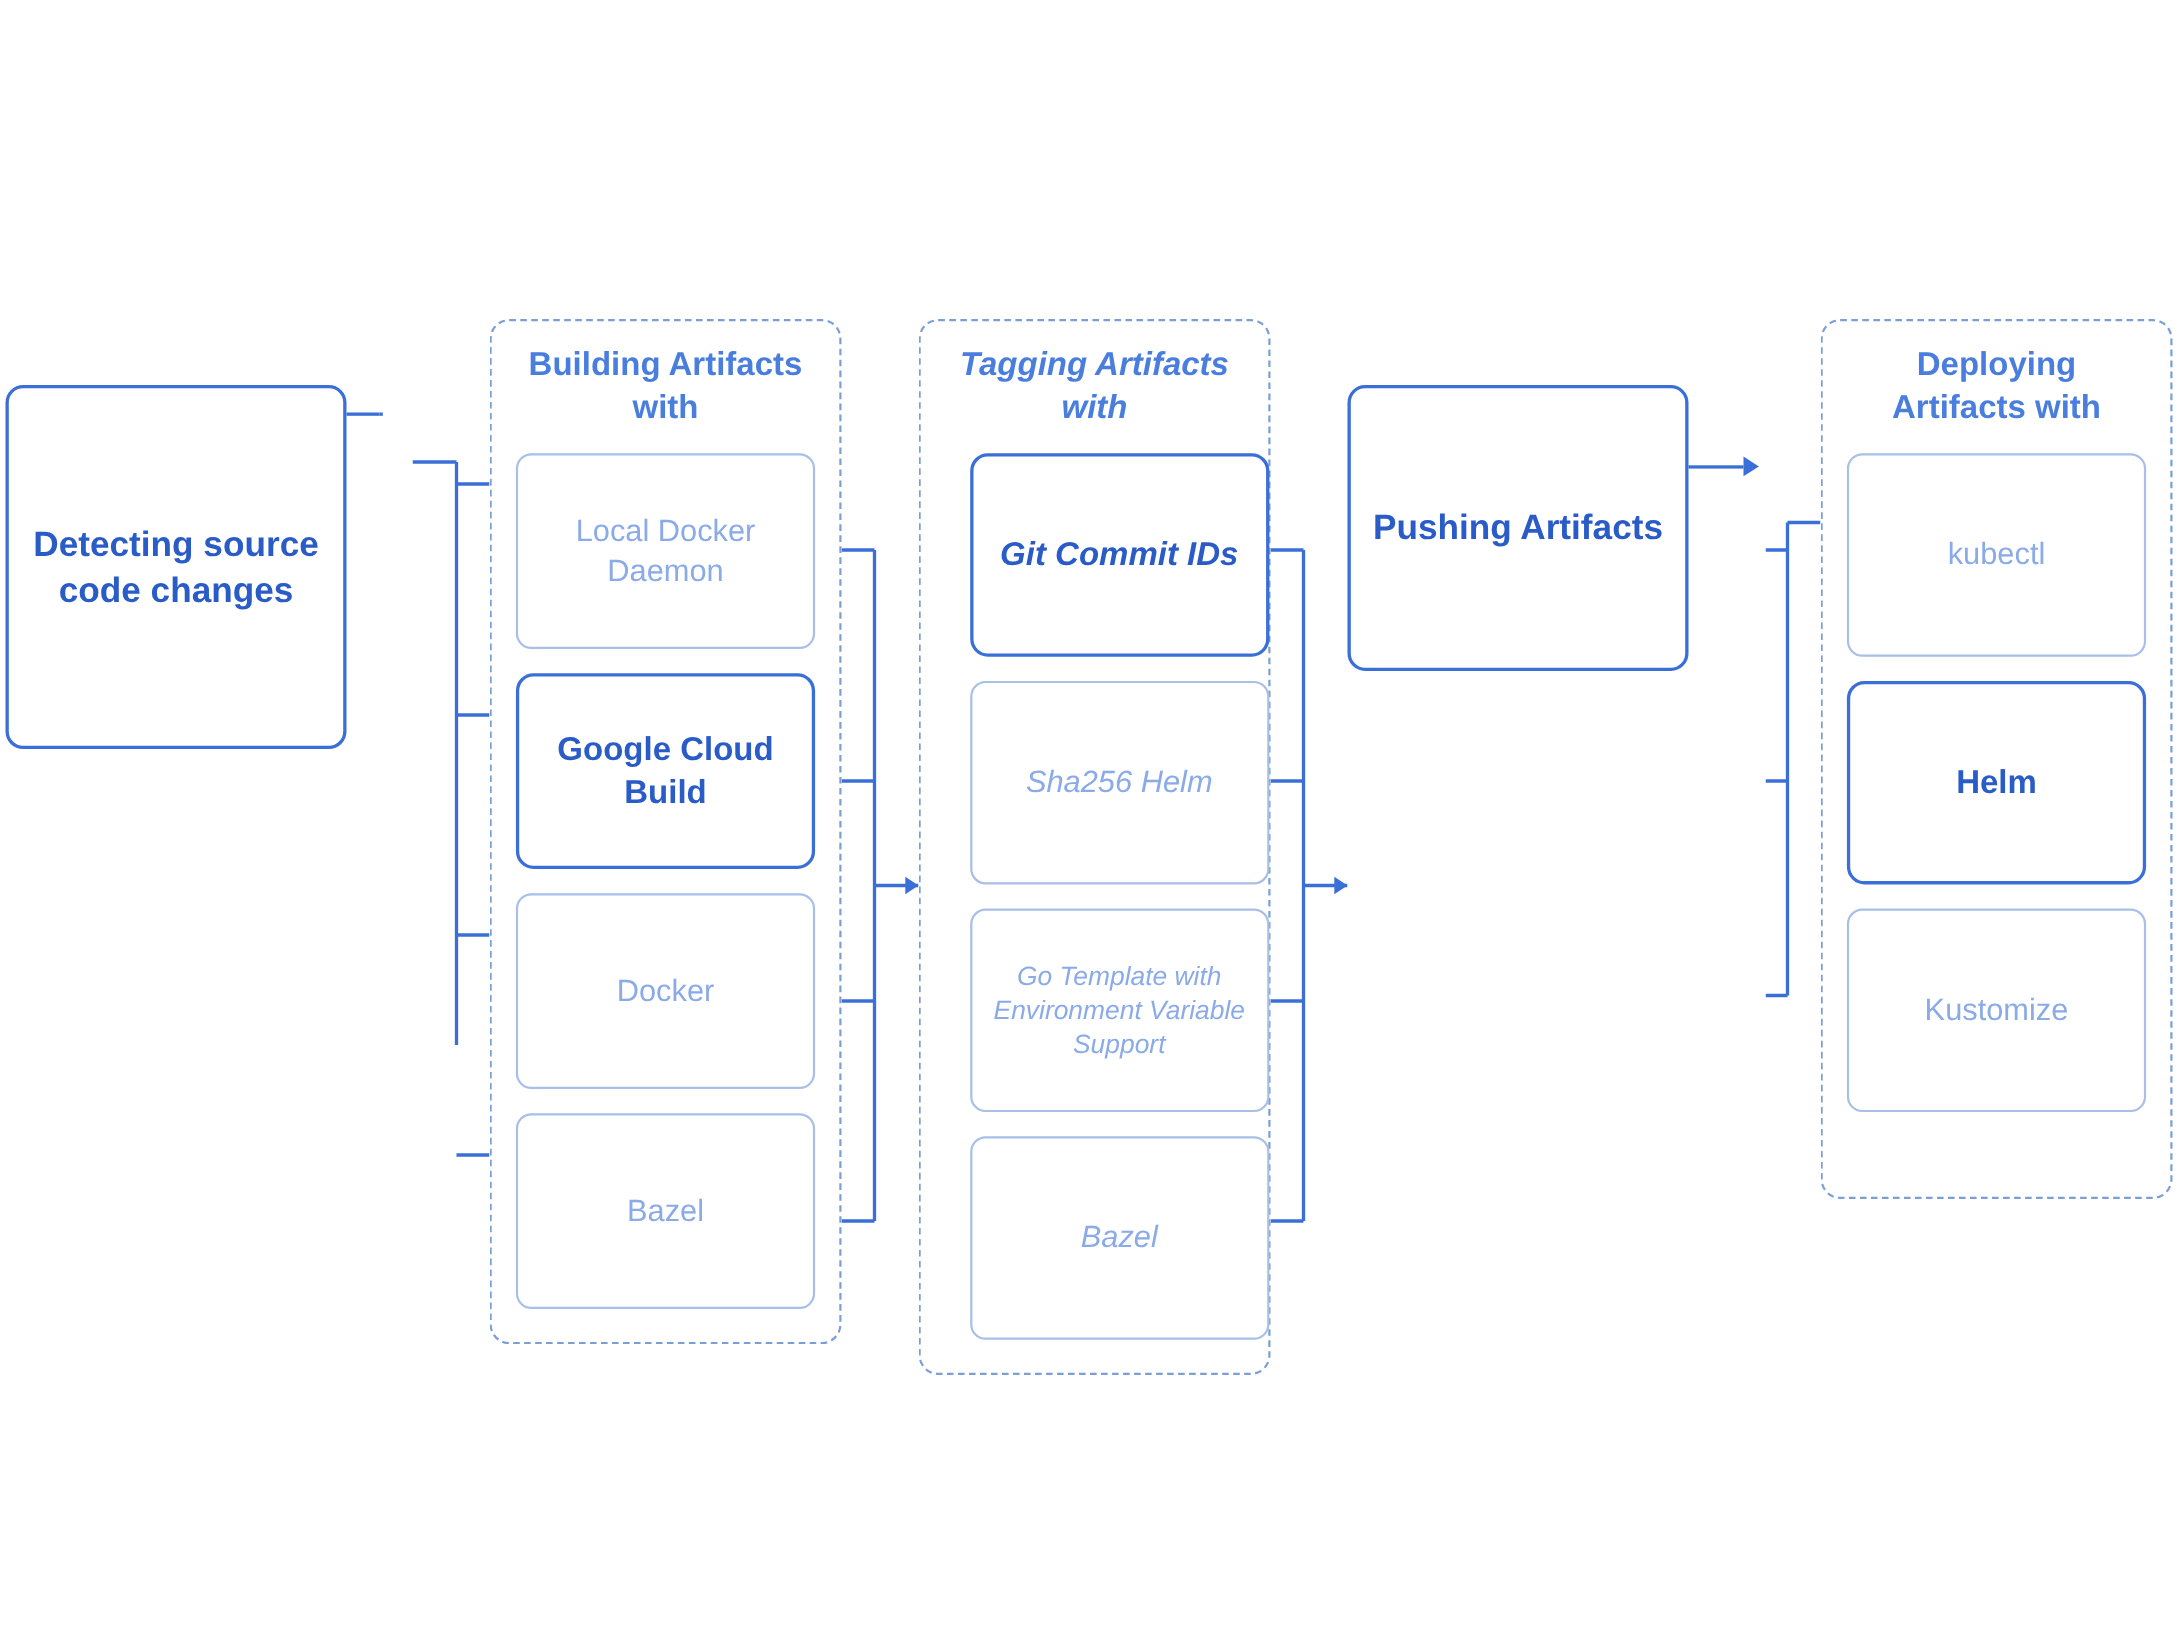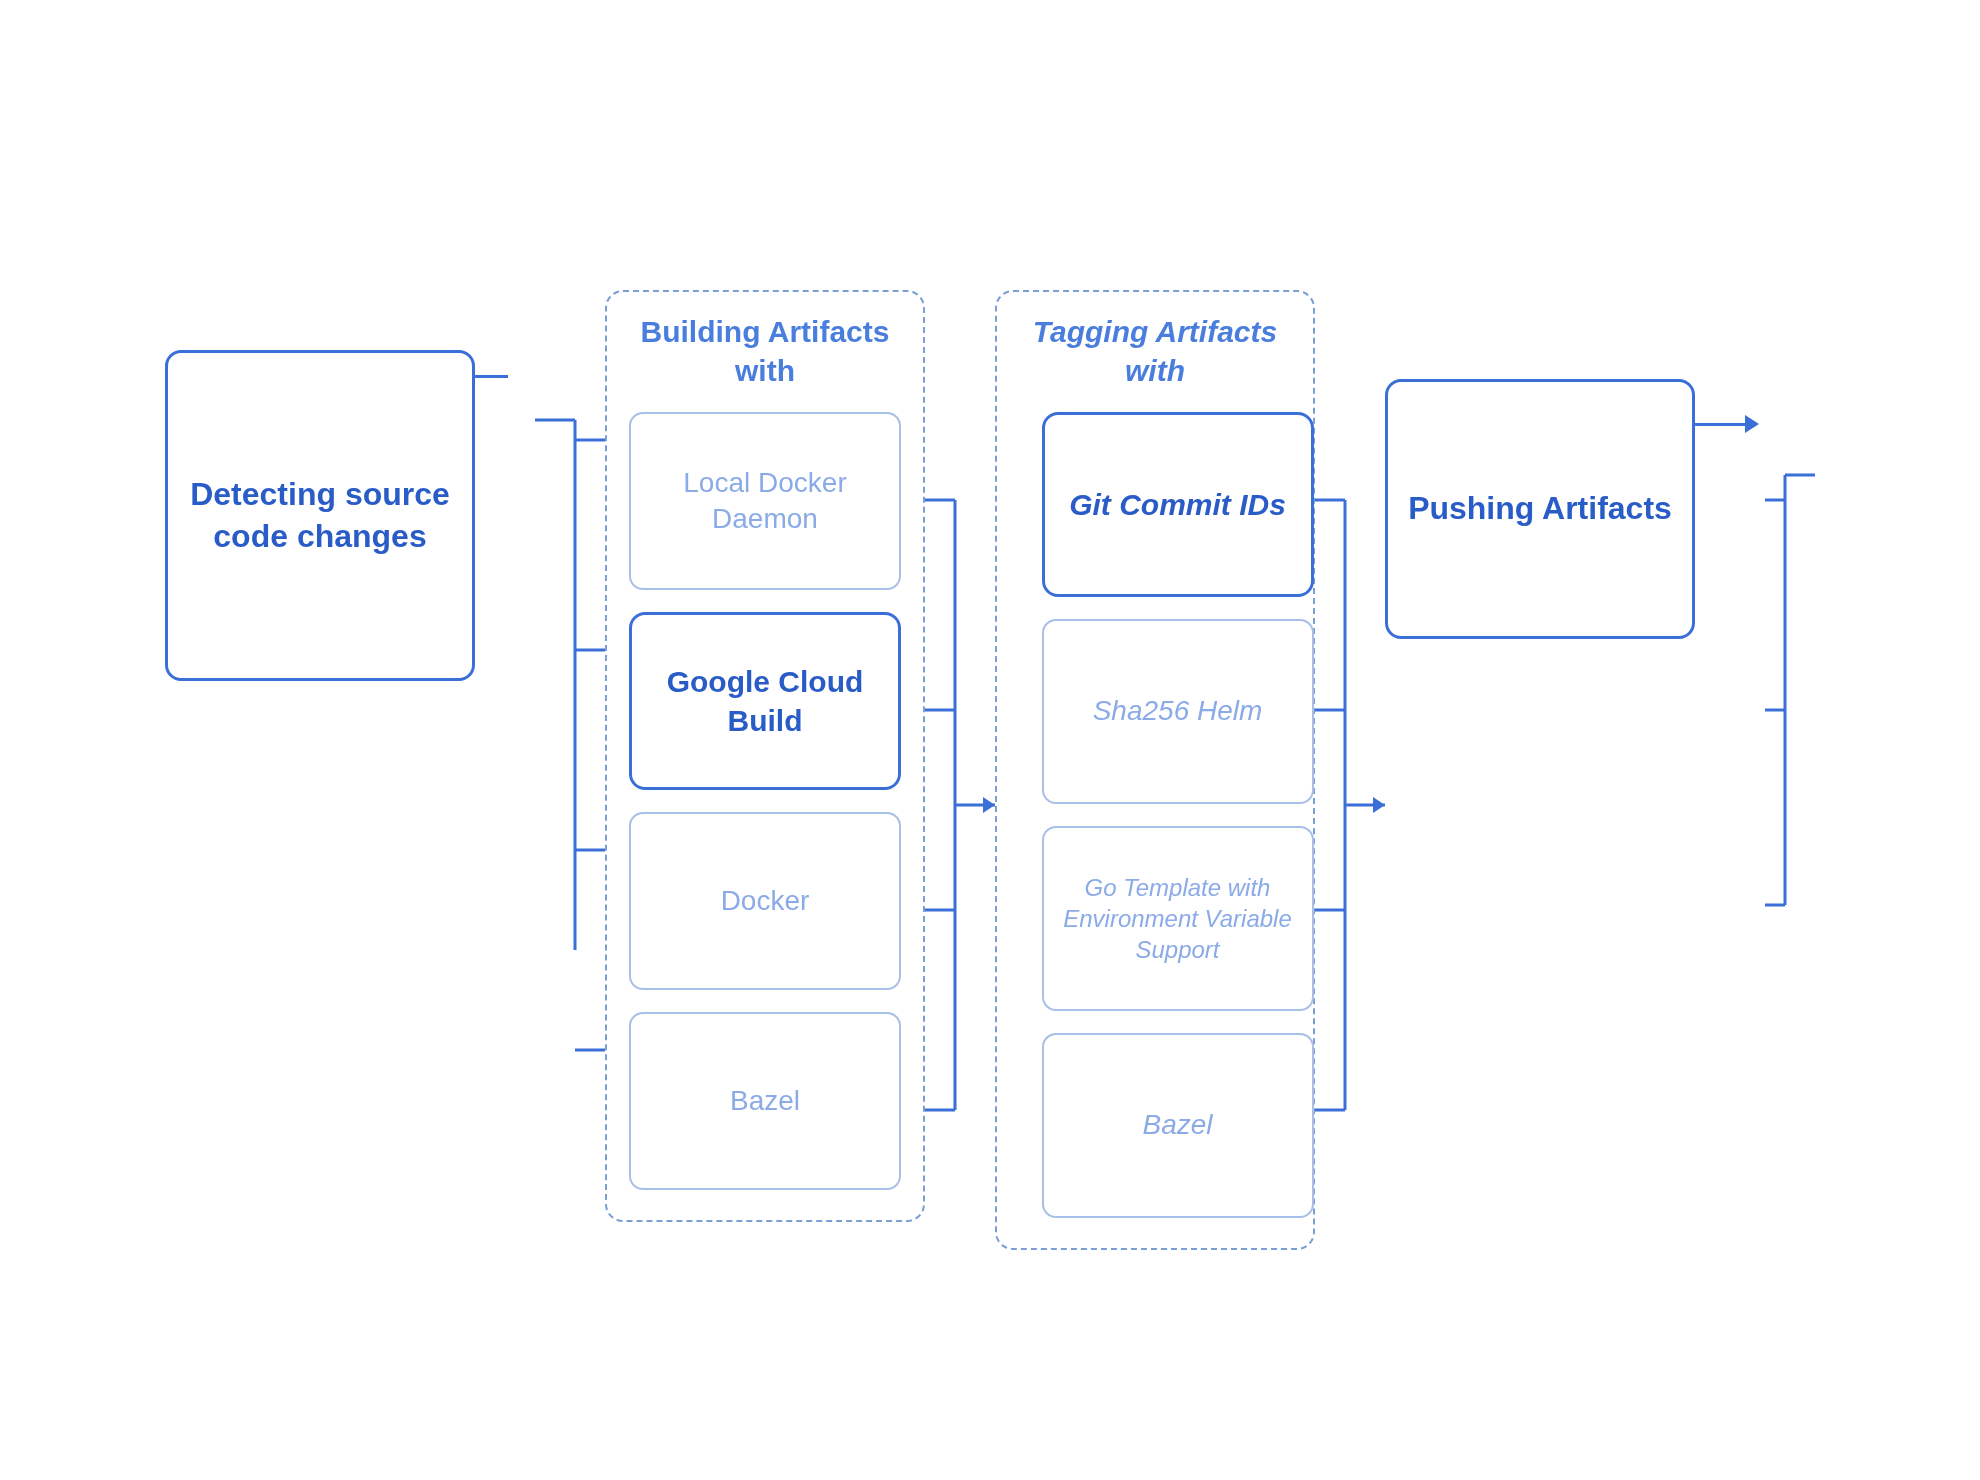--- a/index.html
+++ b/index.html
@@ -95,21 +95,21 @@
     .tagging-item {
       width: 272px;
       height: 185px;
       margin-left: 45px;
     }
 
     
     .pushing-box {
       width: 310px;
       height: 260px;
-      margin-top: 89px;
+      margin-top: 60px;
     }
 
     
     .deploying-container {
       width: 320px;
       min-height: 800px;
     }
     .deploying-item {
       width: 272px;
       height: 185px;
@@ -250,15 +250,29 @@
   <div style="display:flex; flex-direction:row; align-items:flex-start; flex-shrink:0;">
 
     <svg width="50" height="800" style="margin-top:60px; flex-shrink:0;">
       <line x1="50" y1="185" x2="20" y2="185" stroke="#3a6fd8" stroke-width="3"></line>
       <line x1="20" y1="185" x2="20" y2="615" stroke="#3a6fd8" stroke-width="3"></line>
       <line x1="20" y1="210" x2="0" y2="210" stroke="#3a6fd8" stroke-width="3"></line>
       <line x1="20" y1="420" x2="0" y2="420" stroke="#3a6fd8" stroke-width="3"></line>
       <line x1="20" y1="615" x2="0" y2="615" stroke="#3a6fd8" stroke-width="3"></line>
     </svg>
 
+    <div class="dashed-container deploying-container" style="margin-top:60px;">
+      <div class="section-title">
+        <span class="text-header">Deploying Artifacts with</span>
+      </div>
+      <div class="box-light deploying-item">
+        <span class="text-light" style="padding:16px;">kubectl</span>
+      </div>
+      <div class="box-solid deploying-item">
+        <span class="text-solid" style="padding:16px;">Helm</span>
+      </div>
+      <div class="box-light deploying-item">
+        <span class="text-light" style="padding:16px;">Kustomize</span>
+      </div>
+    </div>
   </div>
 
 </div>
 
 </body></html>

